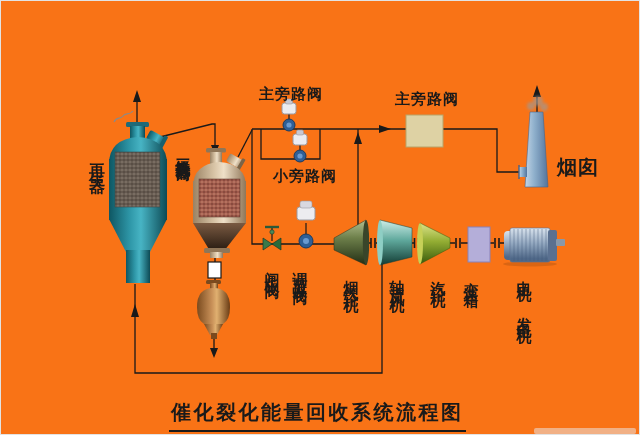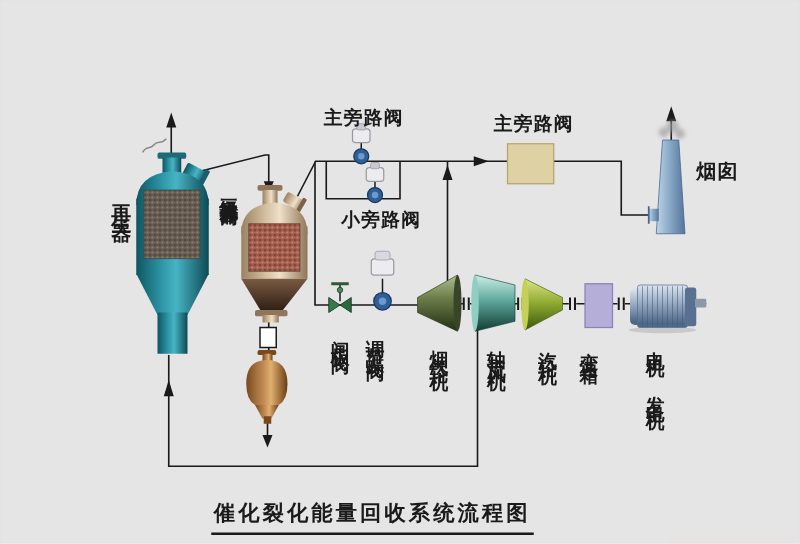--- a/index.html
+++ b/index.html
@@ -1,28 +1,28 @@
 <!DOCTYPE html>
 <html><head>
 <meta charset="utf-8">
 <style>
   html,body{margin:0;padding:0;background:#ffffff;}
   #stage{
-    position:relative;width:640px;height:435px;background:#e5e5e5;
+    position:relative;width:640px;height:435px;background:#f97316;
     border:1px solid #e3e3e3;box-sizing:border-box;overflow:hidden;
     font-family:"DejaVu Serif","Liberation Serif",serif;color:#1a1a1a;
   }
   #diagram-svg{position:absolute;left:0;top:0;}
   .lbl{position:absolute;font-weight:700;line-height:1;white-space:nowrap;}
   .h{font-size:15px;letter-spacing:1px;}
   .v{writing-mode:vertical-rl;text-orientation:upright;font-size:15px;letter-spacing:6px;}
   .v.tight{letter-spacing:1px;}
   .v.wide{font-size:16px;letter-spacing:7px;}
   #title{
-    position:absolute;left:168px;top:398px;font-size:17px;font-weight:700;
+    position:absolute;left:168px;top:398px;font-size:20px;font-weight:700;
     letter-spacing:2.5px;border-bottom:2px solid #1a1a1a;padding:0 2px 4px 2px;
   }
   #watermark{
     position:absolute;left:533px;top:427px;width:102px;height:6px;
     background:rgba(235,225,225,.55);border-radius:2px;
   }
 </style>
 </head>
 <body>
 
@@ -237,21 +237,21 @@
       <rect x="547" y="229" width="9" height="31" rx="2" fill="#5a7090"></rect>
       <rect x="555" y="238" width="9" height="7" rx="1" fill="#8a98a8"></rect>
     </g>
   </svg>
 
   <div class="lbl v wide" style="left:88px;top:150px;">再生器</div>
   <div class="lbl v tight" style="left:174px;top:146px;">三级旋风分离器</div>
   <div class="lbl h" style="left:258px;top:86px;">主旁路阀</div>
   <div class="lbl h" style="left:272px;top:168px;">小旁路阀</div>
   <div class="lbl h" style="left:394px;top:91px;">主旁路阀</div>
-  <div class="lbl h" style="left:556px;top:128px;font-size:16px;">烟囱</div>
+  <div class="lbl h" style="left:556px;top:156px;font-size:20px;">烟囱</div>
   <div class="lbl v" style="left:263px;top:259px;">闸板阀</div>
   <div class="lbl v" style="left:291px;top:259px;">调节蝶阀</div>
   <div class="lbl v" style="left:342px;top:267px;">烟气轮机</div>
   <div class="lbl v" style="left:388px;top:267px;">轴流风机</div>
   <div class="lbl v" style="left:429px;top:268px;">汽轮机</div>
   <div class="lbl v" style="left:462px;top:268px;">变速箱</div>
   <div class="lbl v" style="left:515px;top:268px;">电机/发电机</div>
 
   <div id="title">催化裂化能量回收系统流程图</div>
   <div id="watermark"></div>

